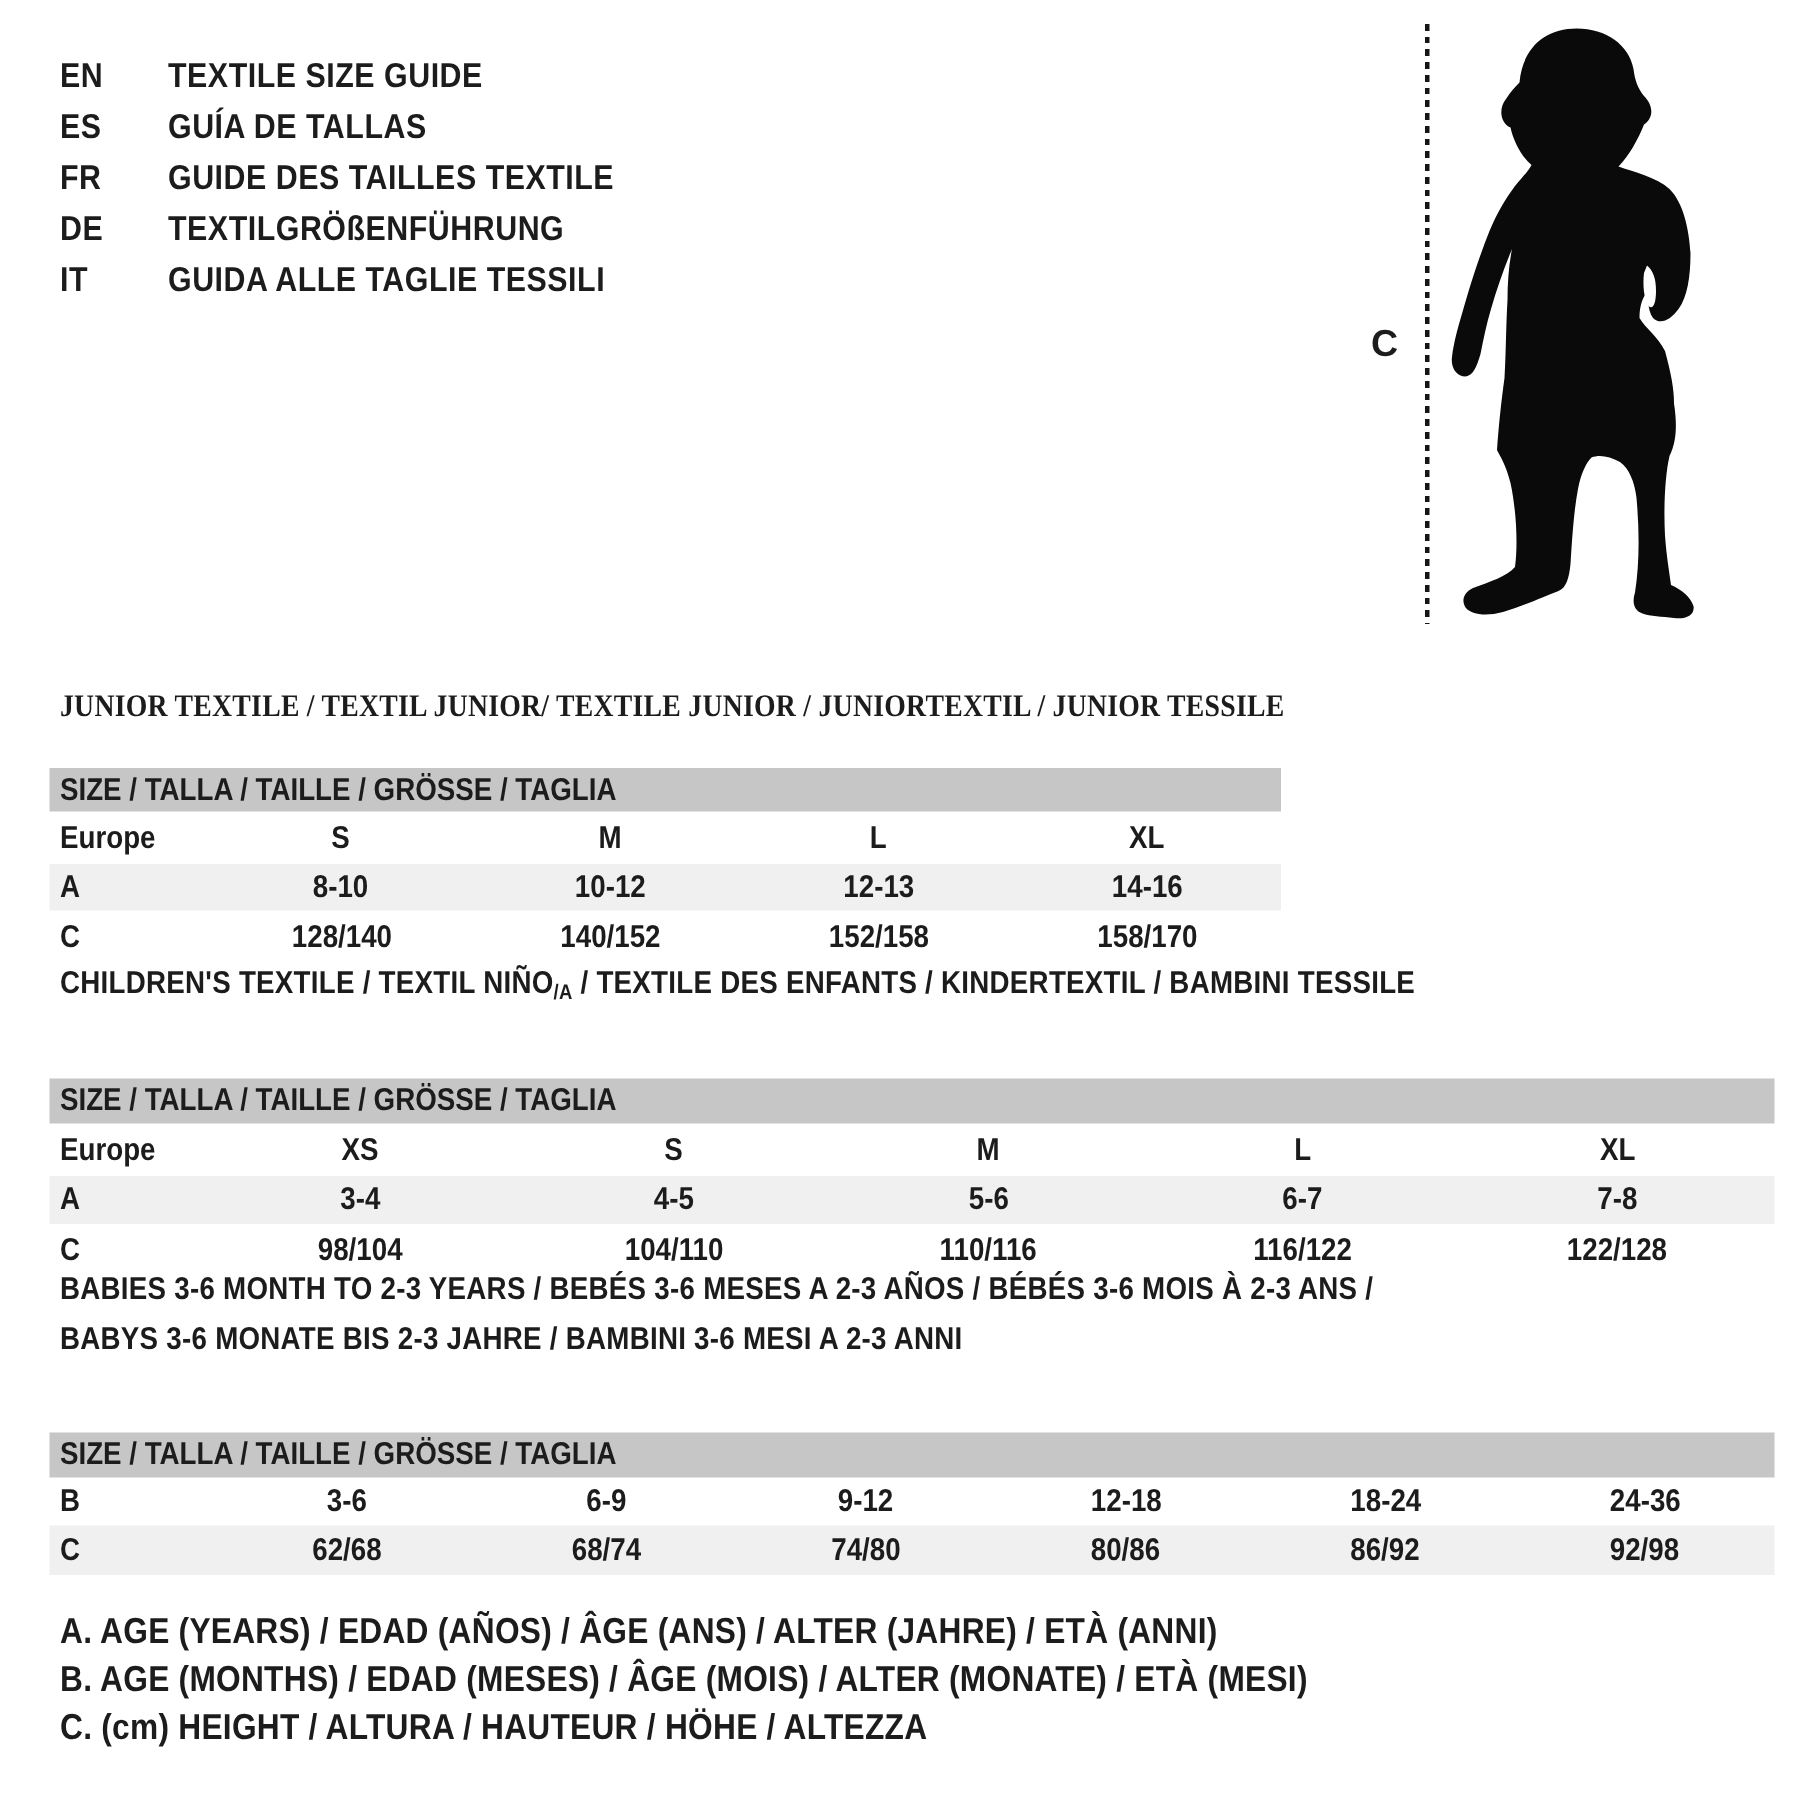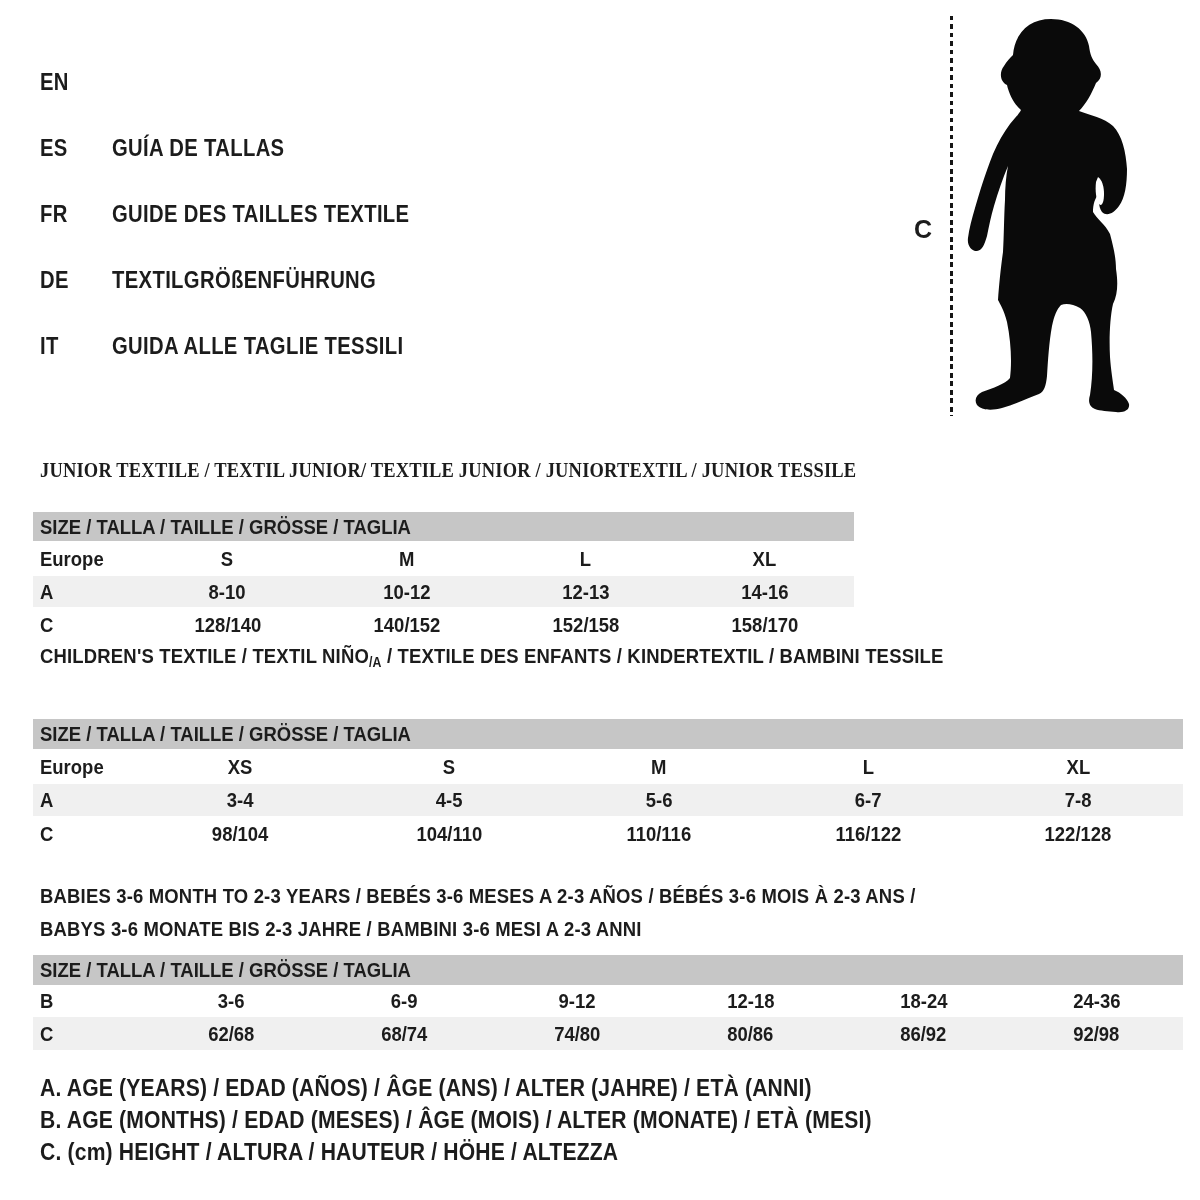--- a/index.html
+++ b/index.html
@@ -13,21 +13,21 @@
     -webkit-font-smoothing:antialiased;
   }
   .page { position:absolute; inset:0; width:1200px; height:1200px; background:#fff; }
 
   
   .cl { display:inline-block; transform:scaleX(.88); transform-origin:0 50%; white-space:nowrap; }
   .cx { display:inline-block; transform:scaleX(.88); transform-origin:50% 50%; white-space:nowrap; }
 
   
   .lang-block { position:absolute; left:40px; top:33px; }
-  .lang-row { display:flex; height:34px; align-items:center; font-weight:700; font-size:23px; letter-spacing:.4px;margin-top:32px; }
+  .lang-row { display:flex; height:34px; align-items:center; font-weight:700; font-size:23px; letter-spacing:.4px; }
   .lang-code { width:72px; flex:0 0 72px; }
   .lang-label { flex:1; }
 
   
   .figure { position:absolute; left:890px; top:0; width:280px; height:430px; }
   .dash-line {
     position:absolute; left:60px; top:16px; width:3px; height:400px;
     background:repeating-linear-gradient(to bottom,#161616 0 4.5px,transparent 4.5px 8.5px);
   }
   .figure-label { position:absolute; left:16px; top:215px; width:34px; text-align:center;
@@ -73,20 +73,21 @@
   .footnote { display:block; height:32px; font-weight:700; font-size:24px; letter-spacing:.2px; white-space:nowrap; }
 </style>
 </head>
 <body>
 
 <div class="page">
 
   <div class="lang-block">
     <div class="lang-row">
       <span class="lang-code"><span class="cl">EN</span></span>
+      <span class="lang-label"><span class="cl">TEXTILE SIZE GUIDE</span></span>
     </div>
     <div class="lang-row">
       <span class="lang-code"><span class="cl">ES</span></span>
       <span class="lang-label"><span class="cl">GUÍA DE TALLAS</span></span>
     </div>
     <div class="lang-row">
       <span class="lang-code"><span class="cl">FR</span></span>
       <span class="lang-label"><span class="cl">GUIDE DES TAILLES TEXTILE</span></span>
     </div>
     <div class="lang-row">
@@ -283,21 +284,21 @@
         </span>
       <span class="cell">
           <span class="cx">116/122</span>
         </span>
       <span class="cell">
           <span class="cx">122/128</span>
         </span>
     </div>
   </div>
 
-  <div class="sec-title" style="top:848px;margin-top:36px;">
+  <div class="sec-title" style="top:848px;">
     <span class="title-line"><span class="cl">BABIES 3-6 MONTH TO 2-3 YEARS / BEBÉS 3-6 MESES A 2-3 AÑOS / BÉBÉS 3-6 MOIS À 2-3 ANS /</span></span>
     <span class="title-line"><span class="cl">BABYS 3-6 MONATE BIS 2-3 JAHRE / BAMBINI 3-6 MESI A 2-3 ANNI</span></span>
   </div>
   <div class="tbl tbl-babies">
     <div class="thead">
       <span class="cl">SIZE / TALLA / TAILLE / GRÖSSE / TAGLIA</span>
     </div>
     <div class="tr r0">
       <span class="lbl">
           <span class="cl">B</span>

